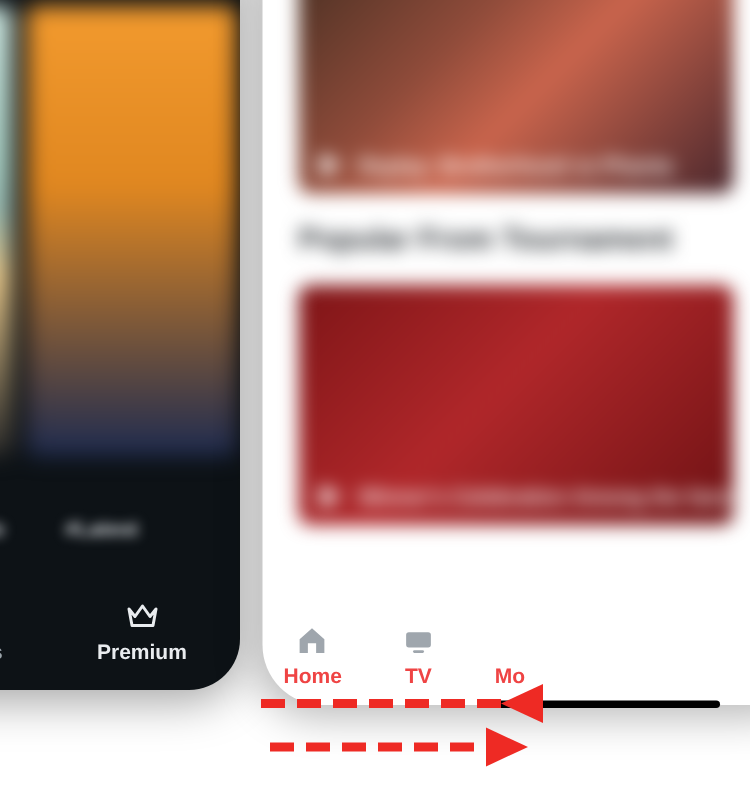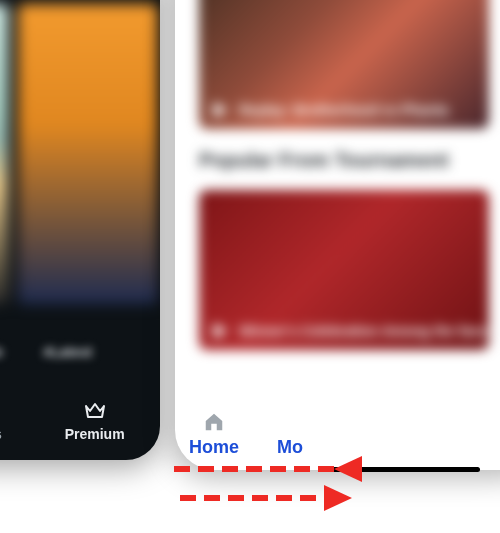--- a/index.html
+++ b/index.html
@@ -107,21 +107,21 @@
 
   .right-nav {
     position: absolute;
     bottom: 12px; left: 14px; right: 14px;
     display: flex; align-items: flex-end; gap: 38px;
   }
   .right-nav-item {
     display: flex; flex-direction: column; align-items: center; gap: 4px;
   }
   .right-nav-item .ic { width: 26px; height: 22px; color: #9fa6ad; }
-  .right-nav-item .lbl { font-size: 18px; font-weight: 700; color: #1d4ed8; text-align: right; }
+  .right-nav-item .lbl { font-size: 14px; font-weight: 700; color: #ef4444; text-align: right; }
   .disney-logo { width: 86px; height: 28px; color: #b5b9bd; }
 
   
   .home-bar {
     position: absolute; left: 330px; top: 467px;
     width: 150px; height: 5px; background: #000; border-radius: 3px;
   }
   .dash-arrow {
     position: absolute; height: 6px;
     display: flex; align-items: center;
@@ -186,20 +186,27 @@
     </div>
   </div>
   <div class="right-nav">
     <div class="right-nav-item">
       <svg class="ic" viewBox="0 0 24 24">
           <path fill="currentColor" d="M3 11 L12 3 L21 11 V21 H15 V14 H9 V21 H3 Z"></path>
         </svg>
       <span class="lbl">Home</span>
     </div>
     <div class="right-nav-item">
+      <svg class="ic" viewBox="0 0 24 24">
+          <rect x="3" y="6" width="18" height="11" rx="2" fill="currentColor"></rect>
+          <rect x="8" y="19" width="8" height="2" rx="1" fill="currentColor"></rect>
+        </svg>
+      <span class="lbl">TV</span>
+    </div>
+    <div class="right-nav-item">
       <span class="lbl">Mo</span>
     </div>
   </div>
 </div>
 
 <div class="home-bar"></div>
 
 <div class="dash-arrow arrow-left">
   <div class="arrowhead ah-left"></div>
   <div class="dash"></div>

